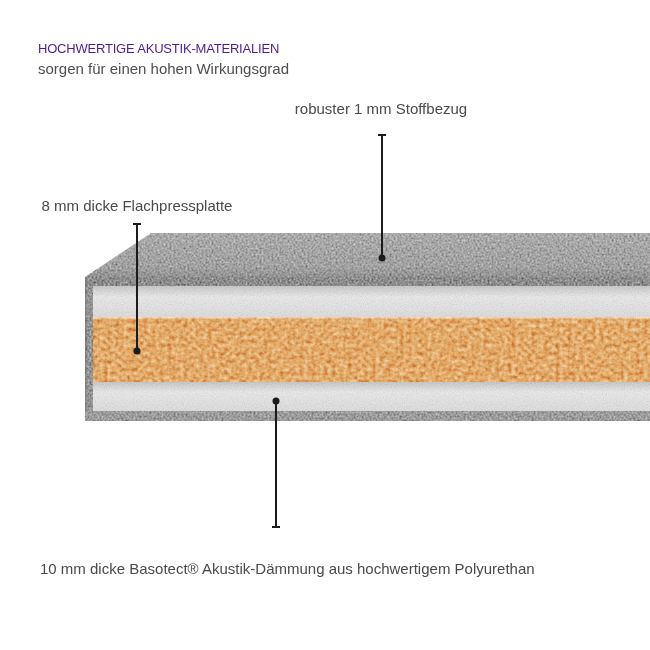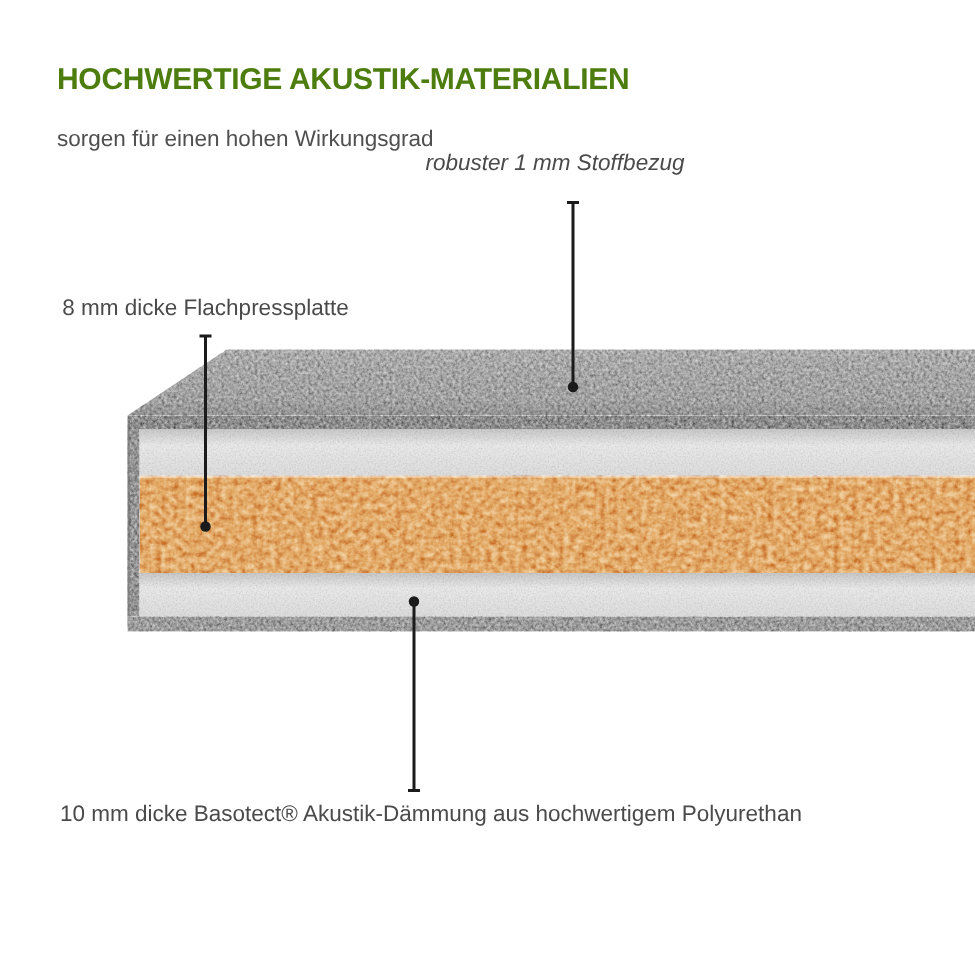--- a/index.html
+++ b/index.html
@@ -5,34 +5,34 @@
   html, body { margin: 0; padding: 0; background: #ffffff; }
   body {
     width: 650px; height: 650px;
     font-family: "Liberation Sans", sans-serif;
     position: relative; overflow: hidden;
   }
   .page { position: relative; width: 650px; height: 650px; }
 
   .header { position: absolute; left: 38px; top: 42px; }
   .title {
-    font-size: 20px; font-weight: bold; color: #4d7c0f;
+    font-size: 13px; font-weight: normal; color: #4c1d95;
     letter-spacing: -0.2px; line-height: 1.15; white-space: nowrap;
   }
   .subtitle {
-    font-size: 15px; color: #4f4f4f; margin-top: 19px; white-space: nowrap;
+    font-size: 15px; color: #4f4f4f; margin-top: 3px; white-space: nowrap;
   }
 
   .callout {
     position: absolute; font-size: 15px; color: #4a4a4a; white-space: nowrap;
   }
   .callout.centered { transform: translateX(-50%); }
-  #callout-fabric    { left: 370px; top: 100px; font-style: italic; }
+  #callout-fabric    { left: 381px; top: 100px; }
   #callout-chipboard { left: 137px; top: 197px; }
-  #callout-foam      { left: 40px;  top: 534px; }
+  #callout-foam      { left: 40px;  top: 560px; }
 
   .diagram-svg { position: absolute; left: 0; top: 0; }
 </style>
 </head>
 <body>
 
 <div class="page">
 
   <div class="header">
     <div class="title">HOCHWERTIGE AKUSTIK-MATERIALIEN</div>

